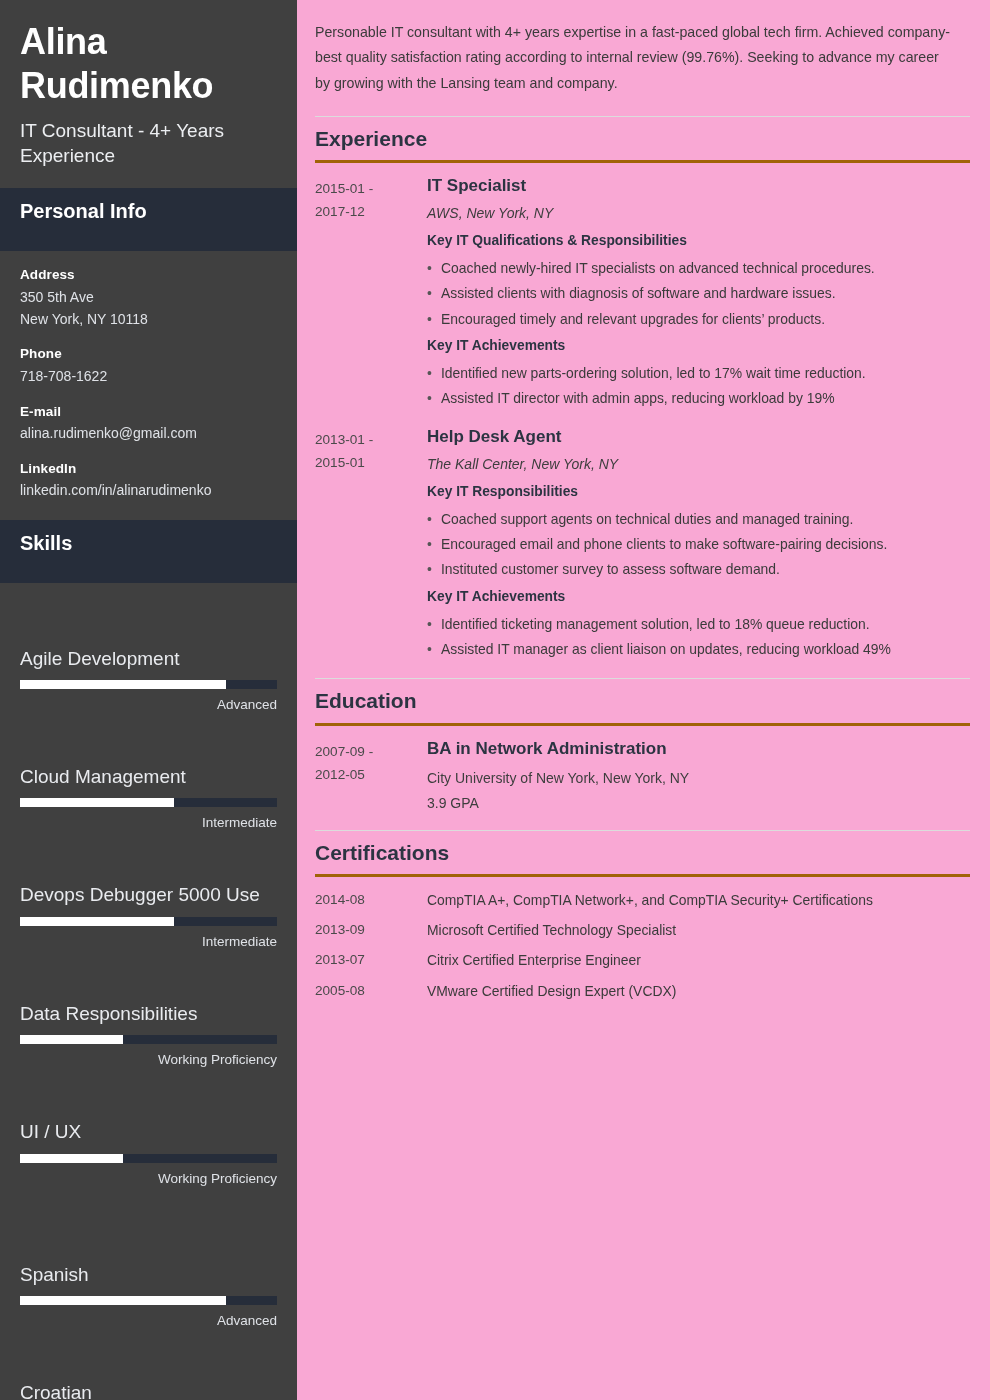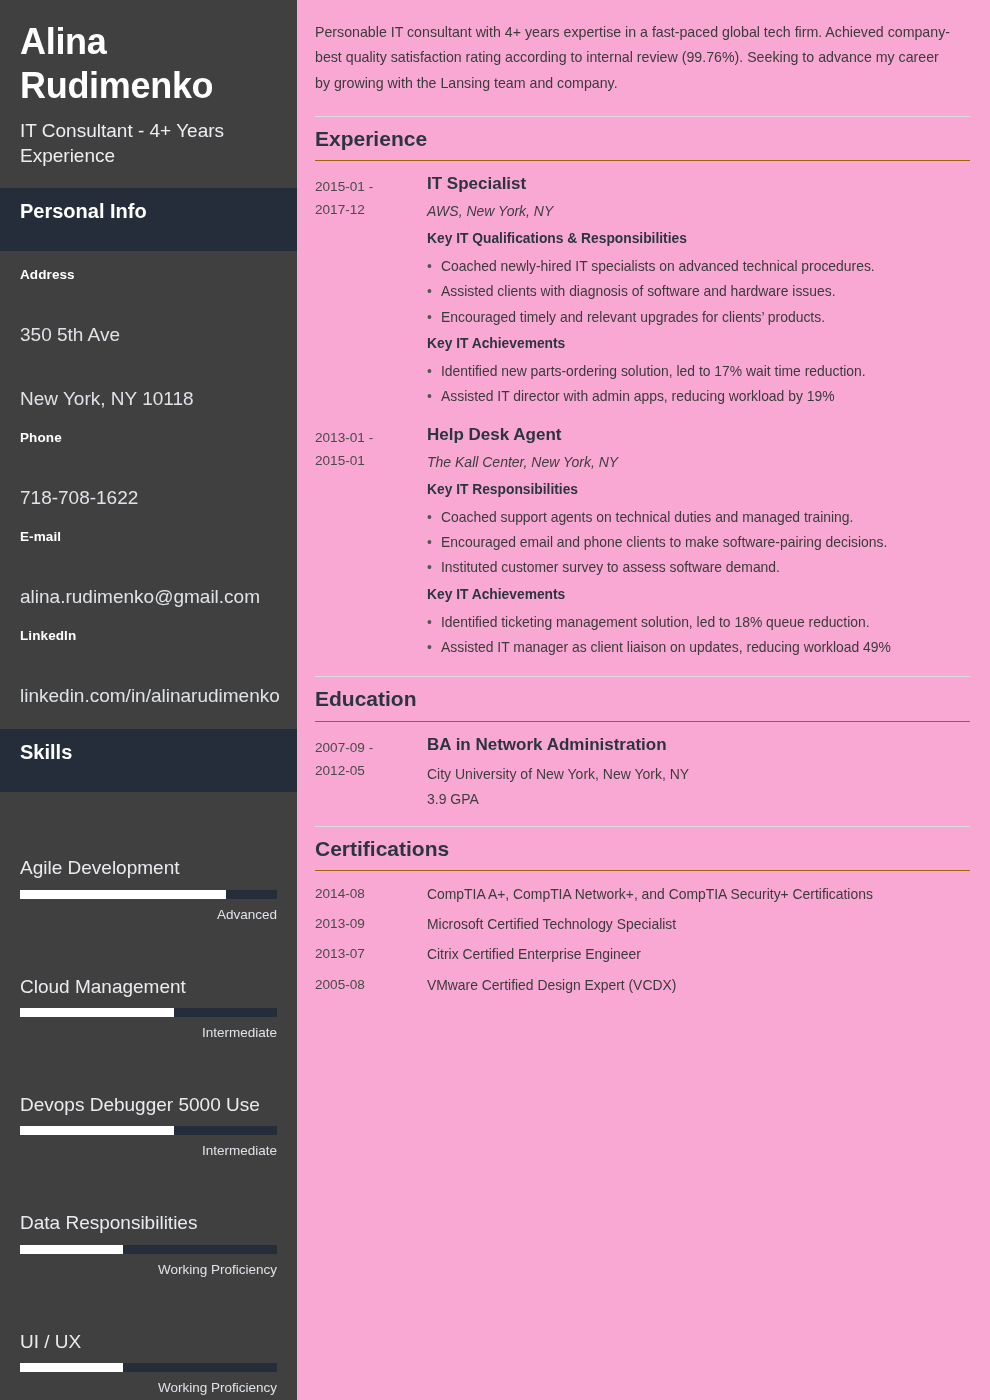--- a/index.html
+++ b/index.html
@@ -36,21 +36,21 @@
     font-size: 20px; font-weight: bold; color: #ffffff; line-height: 1.35;
   }
   .sb-body { padding: 14px 20px 4px 20px; }
 
   .info-group { margin-bottom: 14px; }
   .info-label {
     font-size: 13.5px; font-weight: bold; color: #ffffff;
     line-height: 1.55; letter-spacing: .1px;
   }
   .info-value {
-    font-size: 19px; color: #dfe2e7; line-height: 1.58; margin-top: 34px;
+    font-size: 14px; color: #dfe2e7; line-height: 1.58;
   }
 
   .meter { margin-bottom: 18px; }
   .meter:last-child { margin-bottom: 6px; }
   .meter-name {
     font-size: 19px; color: #e9ebef; line-height: 1.5; margin-bottom: 7px; margin-top: 48px;
   }
   .bar-track {
     height: 9px; width: 257px; background: #262d3a;
   }
@@ -62,21 +62,21 @@
 
   
   .main { flex: 1; padding: 20px 20px 0 18px; background:#f9a8d4; }
   .summary {
     font-size: 14.2px; color: #3b3b3b; line-height: 1.78;
     padding: 0 0 6px 0; max-width: 640px;
   }
   .section { margin-top: 14px; }
   .sec-head {
     border-top: 1px solid #dcdcdc;
-    border-bottom: 1px solid #a16207;
+    border-bottom: 3px solid #a16207;
     padding: 9px 0 8px 0;
     margin-bottom: 12px;
   }
   .sec-title {
     font-size: 21px; font-weight: bold; color: #2c3442; line-height: 1.25;
   }
   .entry { display: flex; margin-bottom: 12px; }
   .entry:last-child { margin-bottom: 0; }
   .dates {
     flex: 0 0 112px; width: 112px;

